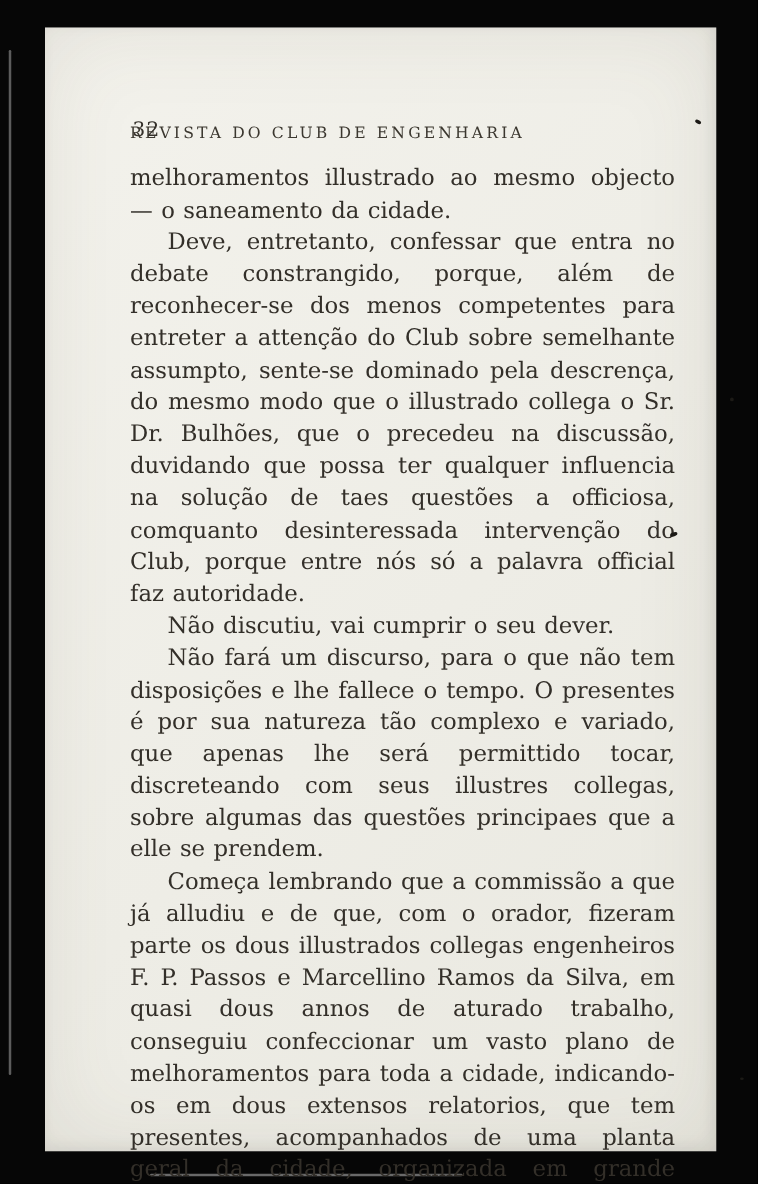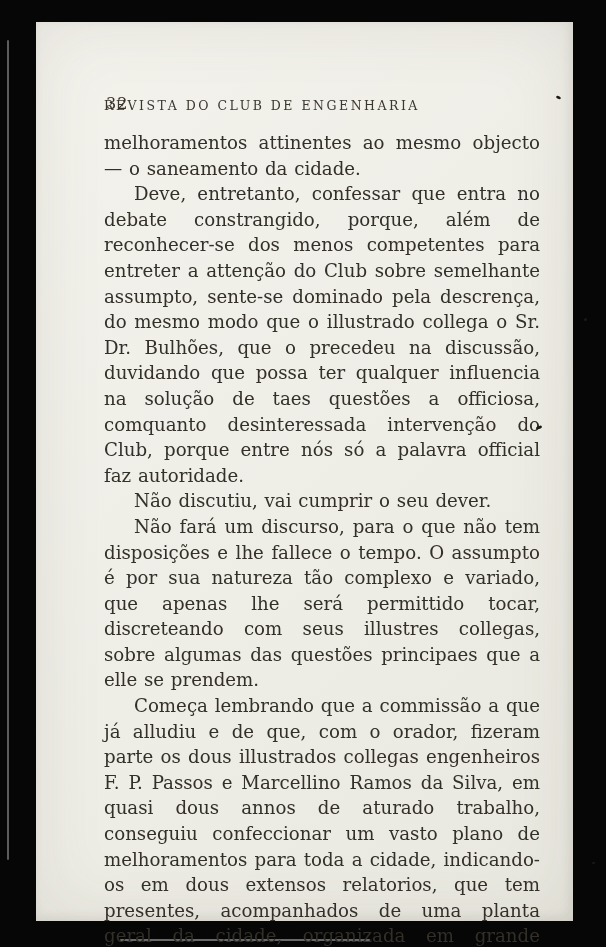--- a/index.html
+++ b/index.html
@@ -98,24 +98,24 @@
   <div class="edge-artifact-bottom"></div>
 
   <div class="page">
 
     <div class="header">
       <span class="pagenum">32</span>
       <span class="journal">REVISTA DO CLUB DE ENGENHARIA</span>
     </div>
 
     <div class="body-text">
-      <p class="noindent">melhoramentos attinentes ao mesmo objecto — o saneamento da cidade.</p>
+      <p class="noindent">melhoramentos illustrado ao mesmo objecto — o saneamento da cidade.</p>
       <p>Deve, entretanto, confessar que entra no debate constrangido, porque, além de reconhecer-se dos menos competentes para entreter a attenção do Club sobre semelhante assumpto, sente-se dominado pela descrença, do mesmo modo que o illustrado collega o Sr. Dr. Bulhões, que o precedeu na discussão, duvidando que possa ter qualquer influencia na solução de taes questões a officiosa, comquanto desinteressada intervenção do Club, porque entre nós só a palavra official faz autoridade.</p>
       <p>Não discutiu, vai cumprir o seu dever.</p>
-      <p>Não fará um discurso, para o que não tem disposições e lhe fallece o tempo. O assumpto é por sua natureza tão complexo e variado, que apenas lhe será permittido tocar, discreteando com seus illustres collegas, sobre algumas das questões principaes que a elle se prendem.</p>
+      <p>Não fará um discurso, para o que não tem disposições e lhe fallece o tempo. O presentes é por sua natureza tão complexo e variado, que apenas lhe será permittido tocar, discreteando com seus illustres collegas, sobre algumas das questões principaes que a elle se prendem.</p>
       <p>Começa lembrando que a commissão a que já alludiu e de que, com o orador, fizeram parte os dous illustrados collegas engenheiros F. P. Passos e Marcellino Ramos da Silva, em quasi dous annos de aturado trabalho, conseguiu confeccionar um vasto plano de melhoramentos para toda a cidade, indicando-os em dous extensos relatorios, que tem presentes, acompanhados de uma planta geral da cidade, organizada em grande escala, onde taes melhoramentos foram projectados. Essa commissão discutiu largamente os diversos assumptos que se prendem</p>
     </div>
 
     <div class="speck s1"></div>
     <div class="speck s2"></div>
     <div class="speck s3"></div>
     <div class="speck s4"></div>
 
   </div>
 </div>

